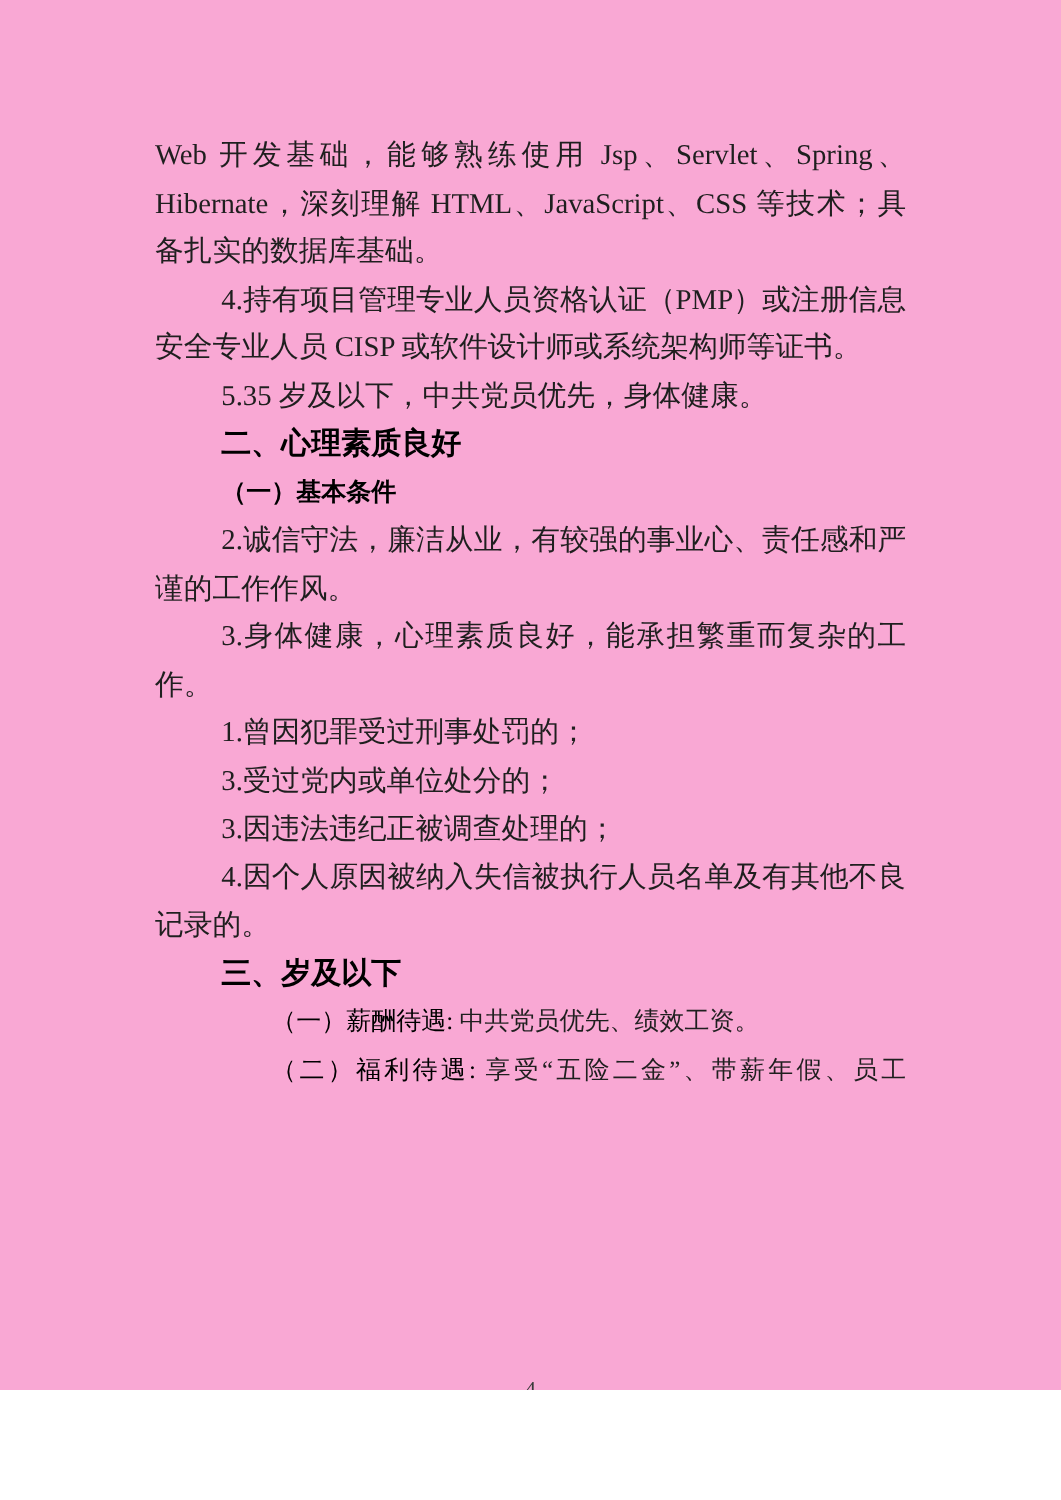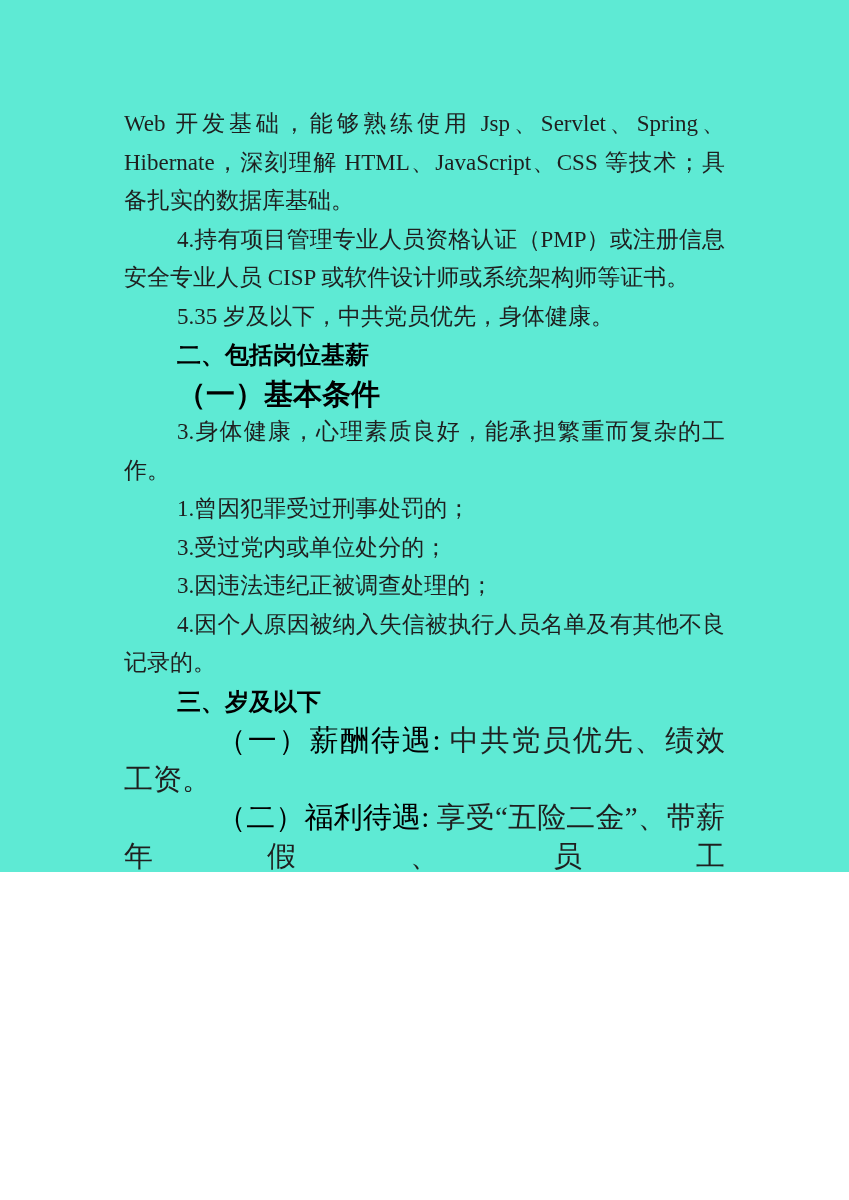--- a/index.html
+++ b/index.html
@@ -3,22 +3,22 @@
 <meta charset="utf-8">
 <style>
   html, body {
     margin: 0;
     padding: 0;
     background: #ffffff;
   }
   .page {
     position: relative;
     width: 849px;
-    height: 872px;
-    background: #5eead4;
+    height: 1112px;
+    background: #f9a8d4;
     overflow: hidden;
     font-family: "Liberation Serif", serif;
   }
   .content {
     position: absolute;
     left: 124px;
     top: 105px;
     width: 601px;
   }
   .content p {
@@ -34,21 +34,21 @@
     text-indent: 53px;
   }
   .content p.heading1 {
     font-family: "Liberation Sans", sans-serif;
     font-weight: bold;
     font-size: 24px;
     color: #000000;
   }
   .content p.heading2 {
     font-weight: bold;
-    font-size: 29px;
+    font-size: 20px;
     color: #000000;
   }
   .content p .lead {
     font-weight: normal;
     color: #000000;
     margin-left: 40px;
   }
   .content p .rest {
     font-weight: normal;
     color: #1f1f1f;
@@ -68,22 +68,23 @@
   }
 </style>
 </head>
 <body>
 
 <div class="page">
   <div class="content">
       <p class="body">Web 开发基础，能够熟练使用 Jsp、Servlet、Spring、Hibernate，深刻理解 HTML、JavaScript、CSS 等技术；具备扎实的数据库基础。</p>
       <p class="body indent">4.持有项目管理专业人员资格认证（PMP）或注册信息安全专业人员 CISP 或软件设计师或系统架构师等证书。</p>
       <p class="body indent">5.35 岁及以下，中共党员优先，身体健康。</p>
-      <p class="heading1 indent">二、包括岗位基薪</p>
+      <p class="heading1 indent">二、心理素质良好</p>
       <p class="heading2 indent">（一）基本条件</p>
+      <p class="body indent">2.诚信守法，廉洁从业，有较强的事业心、责任感和严谨的工作作风。</p>
       <p class="body indent">3.身体健康，心理素质良好，能承担繁重而复杂的工作。</p>
       <p class="body indent">1.曾因犯罪受过刑事处罚的；</p>
       <p class="body indent">3.受过党内或单位处分的；</p>
       <p class="body indent">3.因违法违纪正被调查处理的；</p>
       <p class="body indent">4.因个人原因被纳入失信被执行人员名单及有其他不良记录的。</p>
       <p class="heading1 indent">三、岁及以下</p>
       <p class="heading2 indent"><span class="lead">（一）薪酬待遇:</span><span class="rest"> 中共党员优先、绩效工资。</span></p>
       <p class="heading2 indent fill"><span class="lead">（二）福利待遇:</span><span class="rest"> 享受“五险二金”、带薪年假、员工</span></p>
     </div>
   <div class="footer">4</div>

